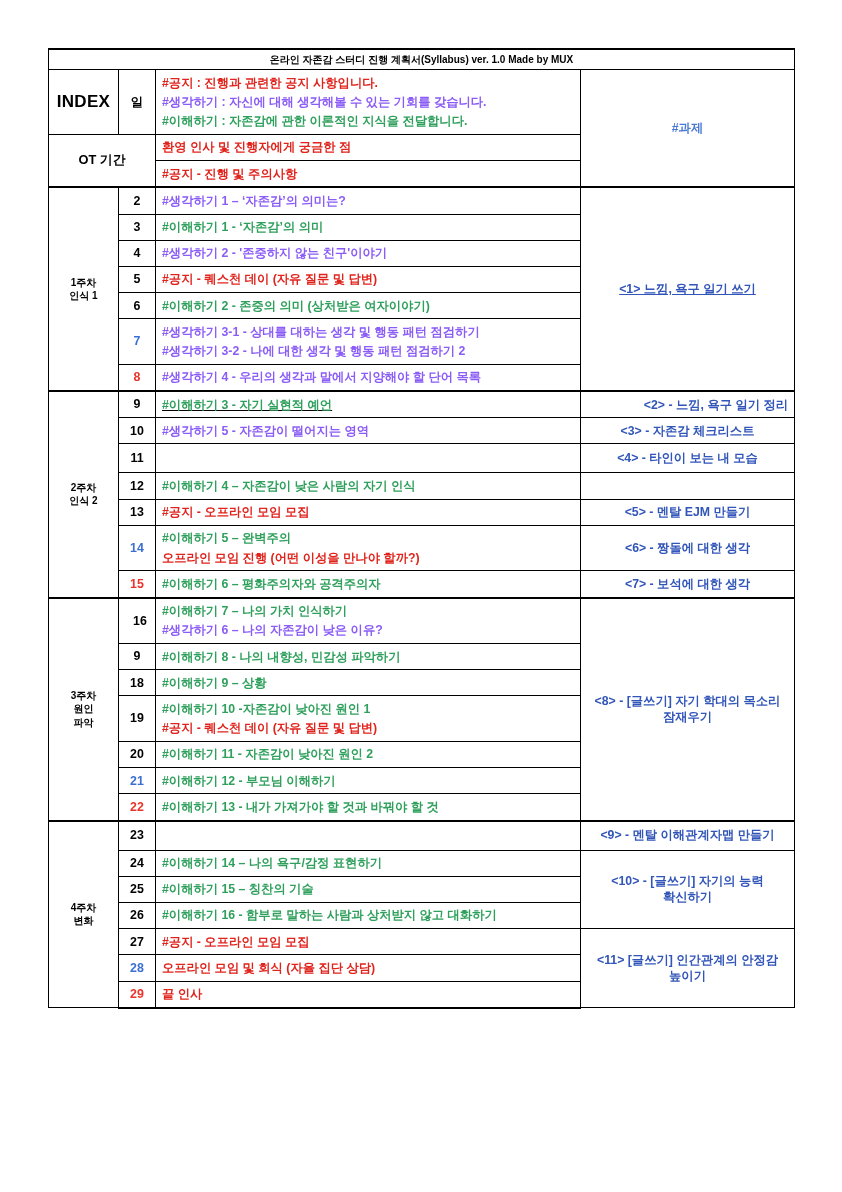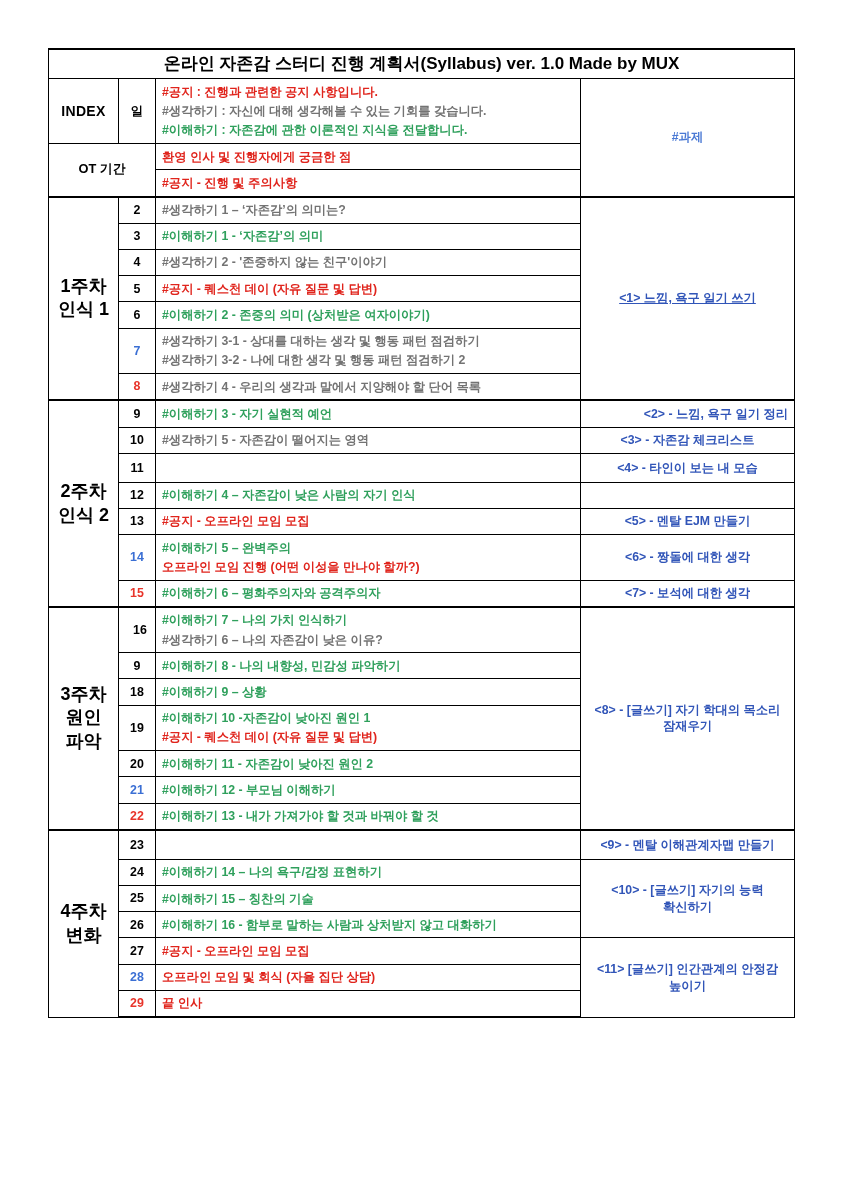--- a/index.html
+++ b/index.html
@@ -41,38 +41,38 @@
 
   
   col.c-week   { width: 70px; }
   col.c-day    { width: 37px; }
   col.c-body   { width: 425px; }
   col.c-task   { width: 214px; }
 
   
   td.title {
     text-align: center;
-    font-size: 17px;
+    font-size: 10px;
     font-weight: bold;
     color: #000000;
     padding: 5px 4px 6px 4px;
     border-bottom: 1px solid #000000;
   }
 
   
   td.week-label,
   td.index-label,
   td.day-label,
   td.ot-label {
     text-align: center;
     color: #000000;
     font-weight: bold;
   }
-  td.week-label { line-height: 1.85; font-size: 18px; }
-  td.index-label { font-size: 14px; letter-spacing: .3px; }
+  td.week-label { line-height: 1.85; font-size: 10px; }
+  td.index-label { font-size: 17px; letter-spacing: .3px; }
   td.ot-label { font-size: 12.8px; }
 
   
   td.day {
     text-align: center;
     font-size: 12.4px;
     font-weight: bold;
     padding: 3px 2px;
   }
   td.day.black { color: #000000; }
@@ -83,21 +83,21 @@
   td.body {
     text-align: left;
     padding-left: 8px;
     padding-right: 4px;
   }
   td.body .line { display: block; padding: 1.5px 0; }
   td.body.empty { height: 22px; }
 
   
   .t-notice { color: #e0241c; }
-  .t-think  { color: #737373; }
+  .t-think  { color: #8b5cf6; }
   .t-learn  { color: #2fa05c; }
   .t-plain  { color: #e0241c; }
 
   
   td.task {
     text-align: center;
     color: #3155b8;
     font-weight: bold;
     padding: 4px 6px;
     line-height: 1.55;
@@ -201,21 +201,21 @@
           <td class="body outer-left-none " style="border-bottom: 2.4px solid rgb(0, 0, 0);">
             <span class="line t-think">#생각하기 4 - 우리의 생각과 말에서 지양해야 할 단어 목록</span>
           </td>
         </tr>
         <tr class="block-start">
           <td rowspan="7" class="week-label outer-left" style="border-top: 2.4px solid rgb(0, 0, 0);">
             <div>2주차</div>
             <div>인식 2</div>
           </td>
           <td class="day black" style="border-top: 2.4px solid rgb(0, 0, 0);">9</td>
-          <td class="body outer-left-none " style="border-top: 2.4px solid rgb(0, 0, 0);">
+          <td class="body outer-left-none " style="border-top: 2.4px solid rgb(0, 0, 0); text-decoration: underline;">
             <span class="line t-learn">#이해하기 3 - 자기 실현적 예언</span>
           </td>
           <td class="task outer-right" style="border-top: 2.4px solid rgb(0, 0, 0); text-align: right;">&lt;2&gt; - 느낌, 욕구 일기 정리</td>
         </tr>
         <tr>
           <td class="day black">10</td>
           <td class="body outer-left-none ">
             <span class="line t-think">#생각하기 5 - 자존감이 떨어지는 영역</span>
           </td>
           <td class="task outer-right">&lt;3&gt; - 자존감 체크리스트</td>

